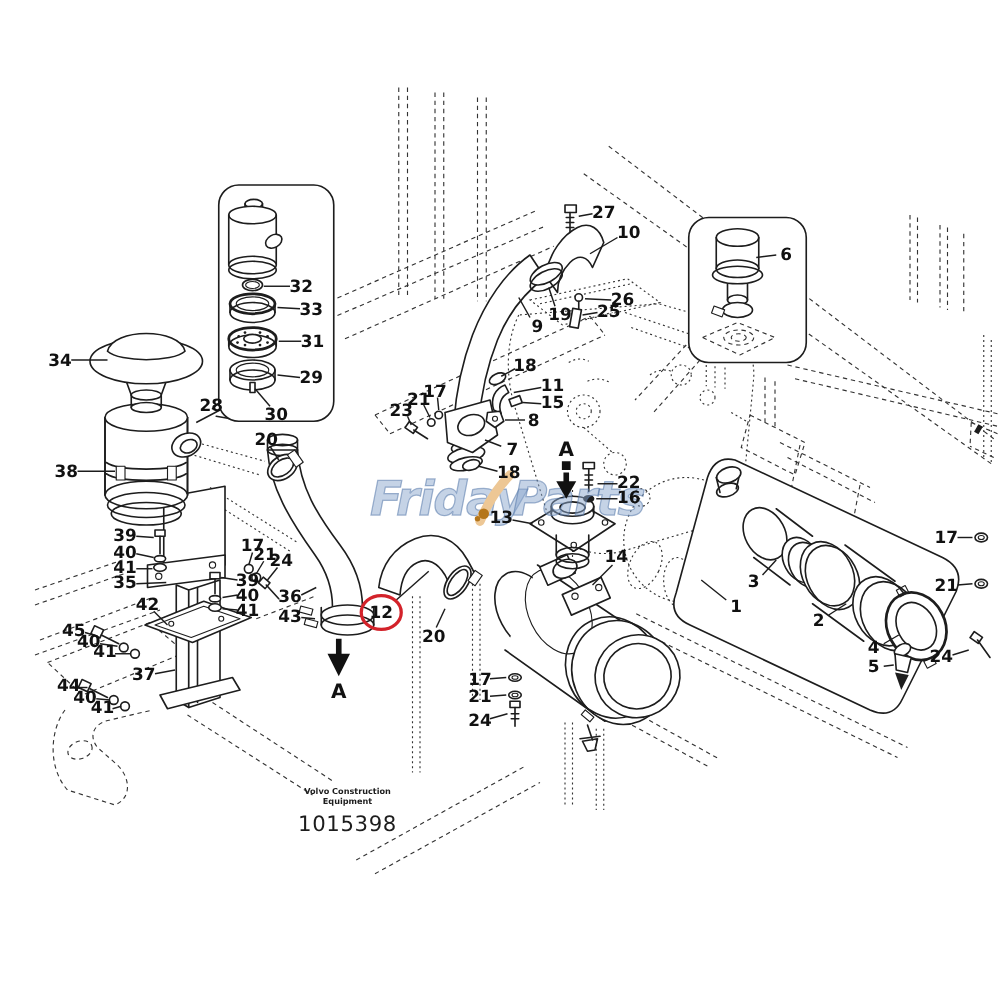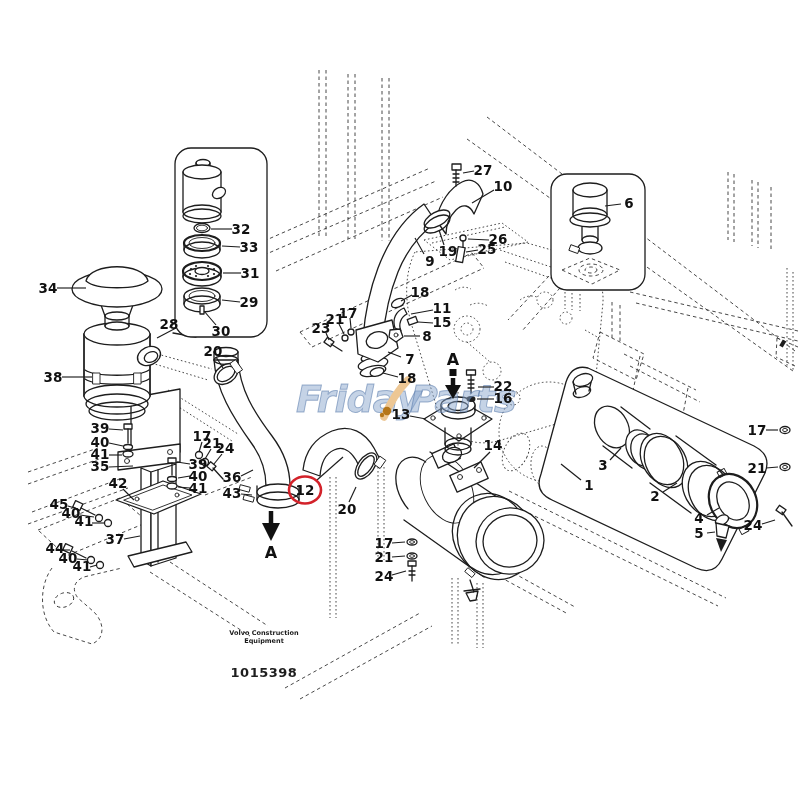--- a/index.html
+++ b/index.html
@@ -6,23 +6,23 @@
   .stage{position:relative;width:800px;height:800px;background:#ffffff;overflow:hidden;
          font-family:"DejaVu Sans",sans-serif;}
   .stage svg{position:absolute;left:0;top:0;}
   .ln {fill:none;stroke:#1d1d1d;stroke-width:1.3;stroke-linecap:round;stroke-linejoin:round;}
   .lnw{fill:#ffffff;stroke:#1d1d1d;stroke-width:1.3;stroke-linecap:round;stroke-linejoin:round;}
   .thin{stroke-width:0.9;}
   .thick{stroke-width:2.2;}
   .dash{fill:none;stroke:#333;stroke-width:0.9;stroke-dasharray:3.5 3;}
   .dot{fill:none;stroke:#333;stroke-width:0.9;stroke-dasharray:1.6 2.4;}
   .solidfill{fill:#1d1d1d;stroke:none;}
-  .footer{position:absolute;left:208px;top:629px;width:112px;text-align:center;color:#1d1d1d;}
+  .footer{position:absolute;left:222px;top:629px;width:112px;text-align:center;color:#1d1d1d;}
   .f-small{font-size:6.5px;font-weight:bold;line-height:1.3;}
-  .f-num{font-size:13px;font-weight:bold;margin-top:19px;letter-spacing:0.5px;}
+  .f-num{font-size:17px;font-weight:normal;margin-top:4px;letter-spacing:0.5px;}
   .wm-text{font-style:italic;font-weight:bold;font-size:38px;letter-spacing:-1px;}
 </style>
 </head>
 <body>
 
 <div class="stage">
 
 <svg width="800" height="800" viewBox="0 0 800 800">
 
   <g>

